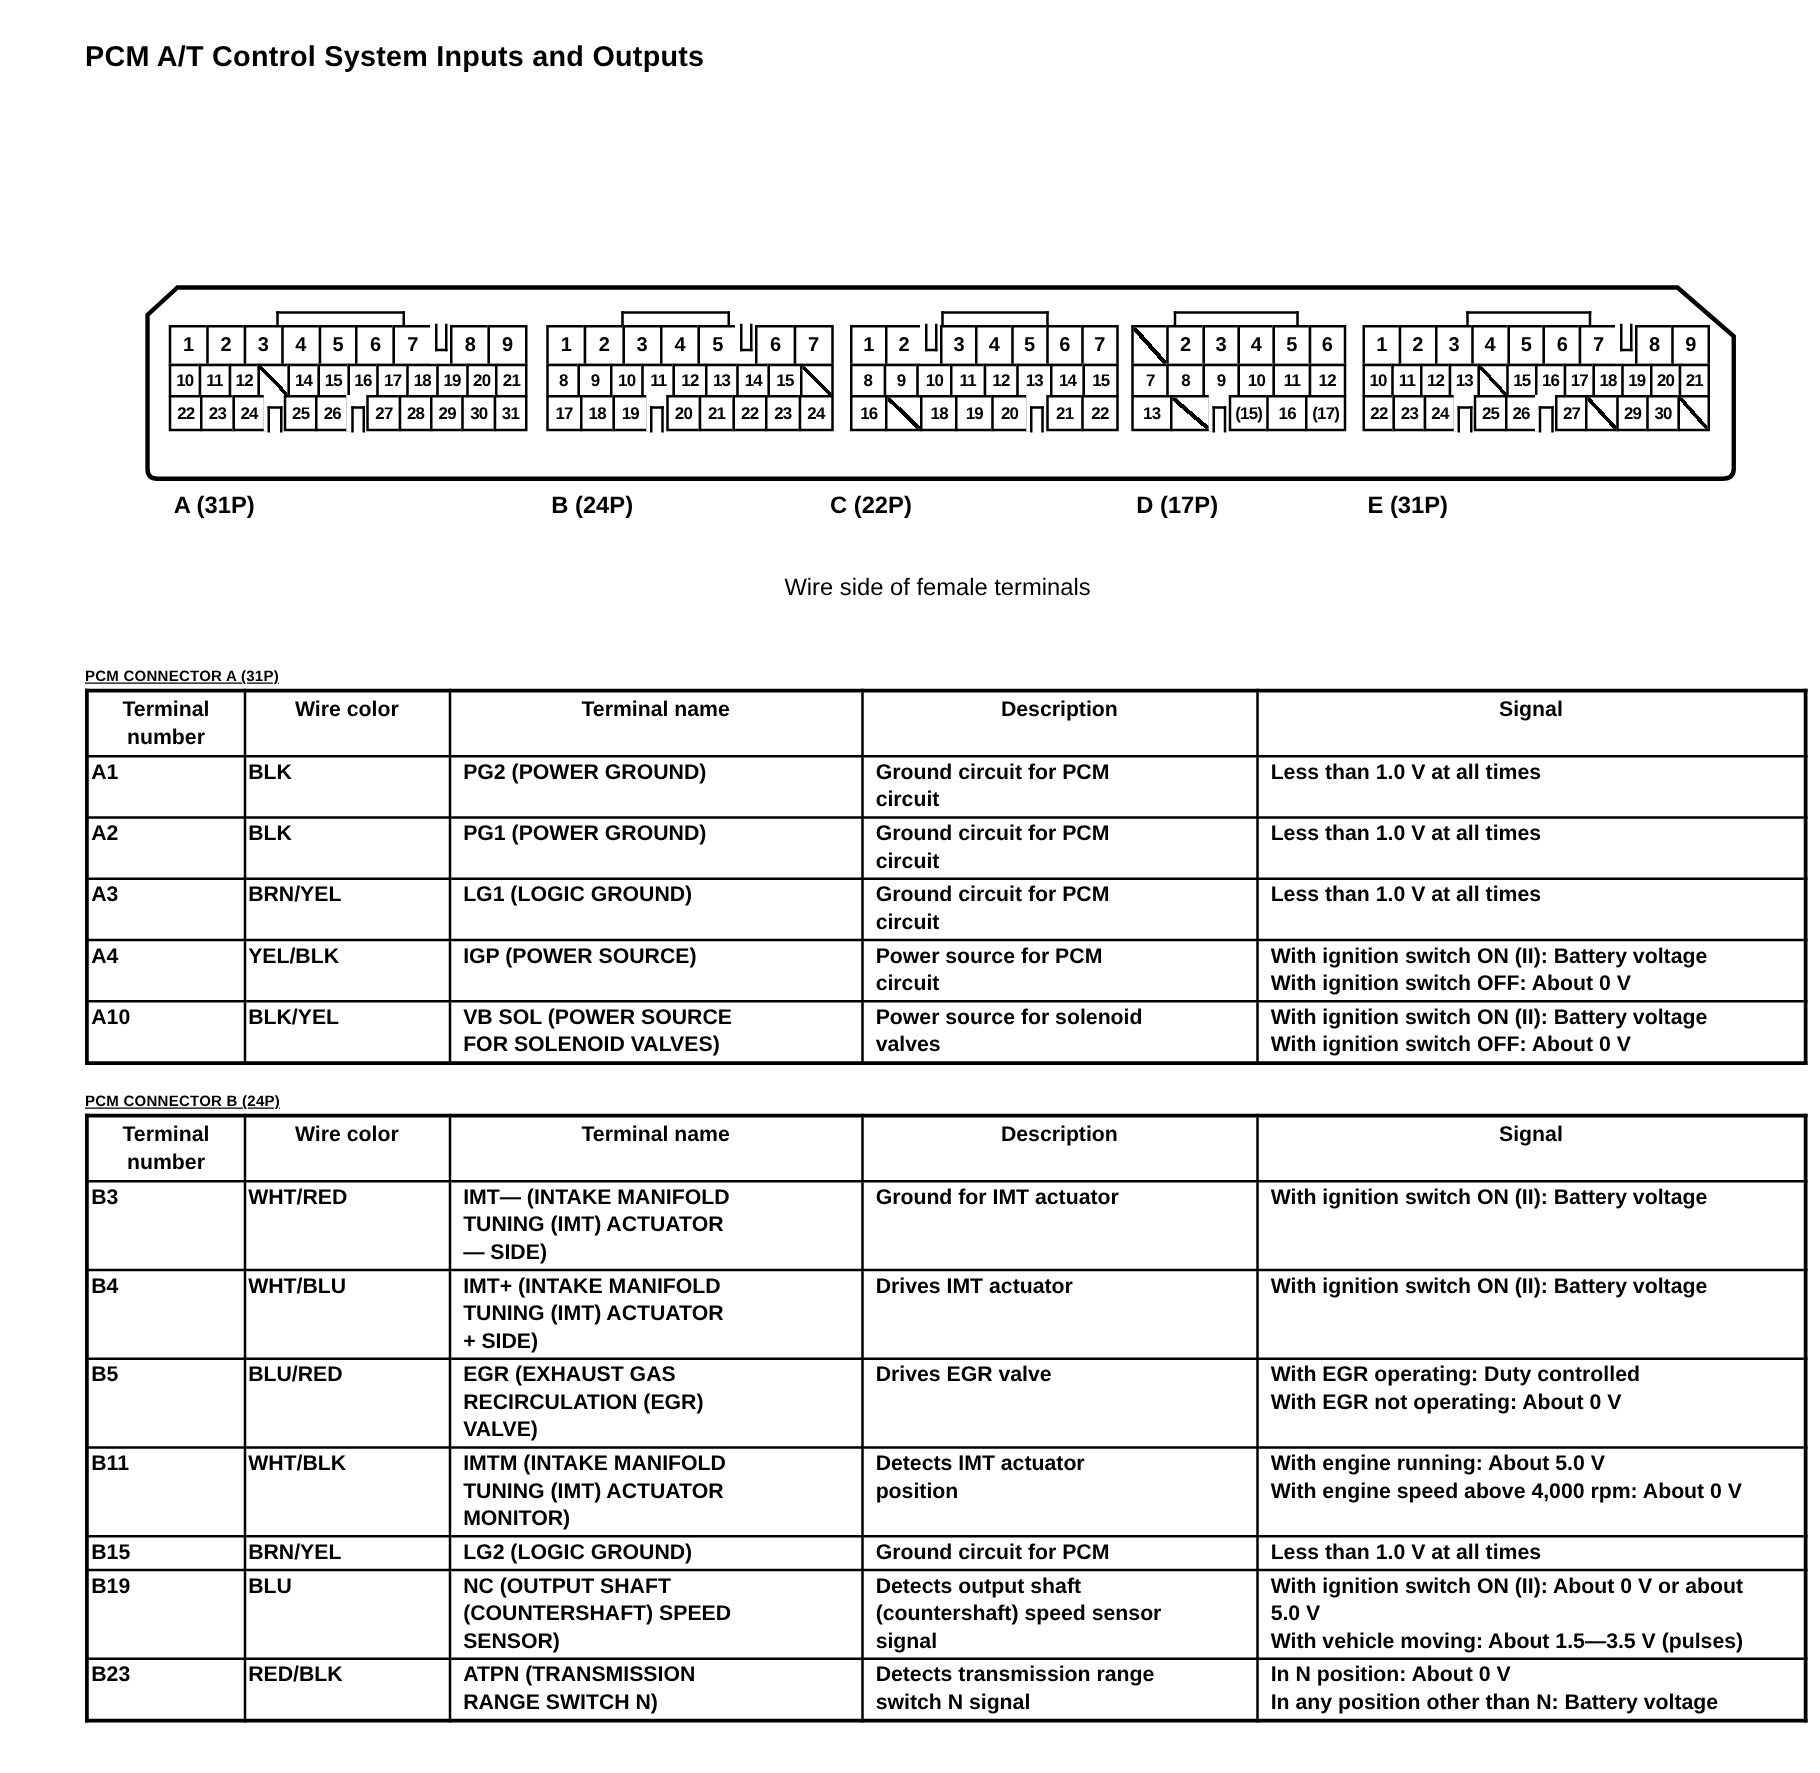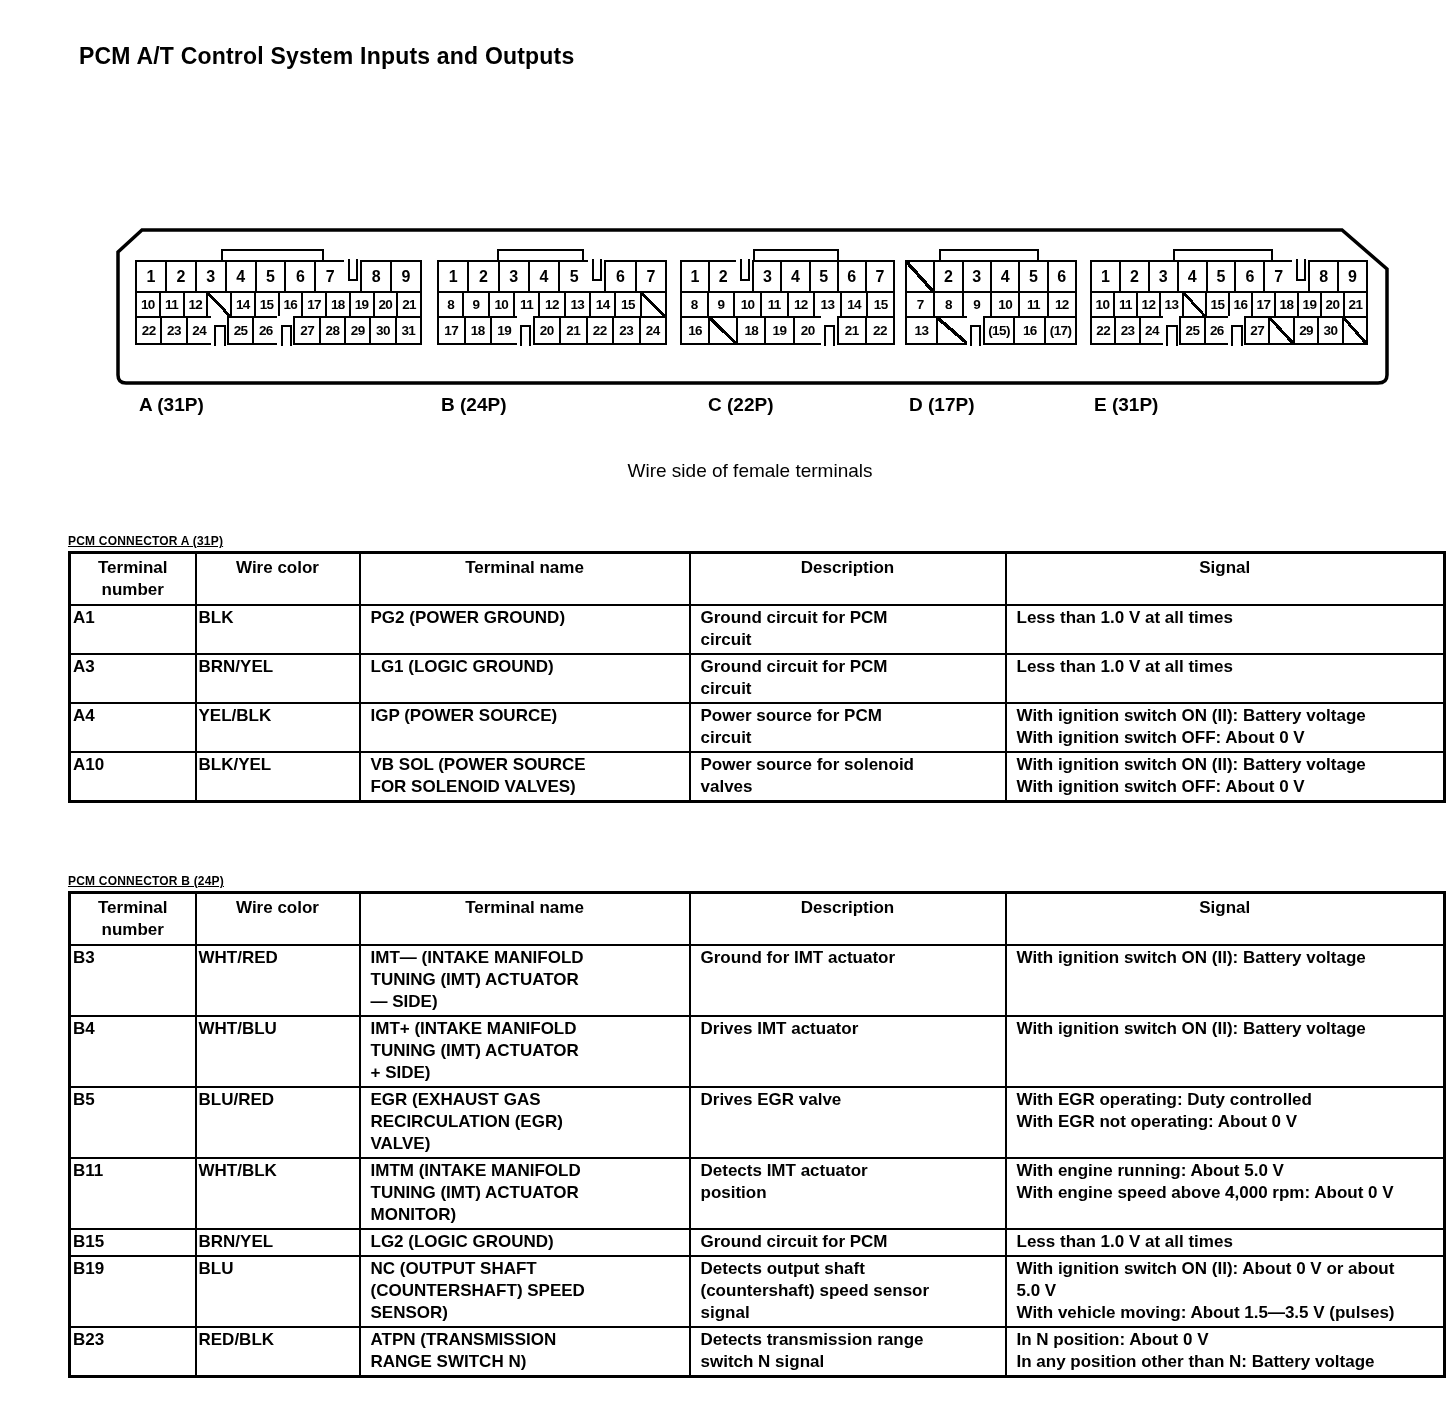--- a/index.html
+++ b/index.html
@@ -7,21 +7,21 @@
   body {
     width:1456px; height:1418px;
     font-family:"Liberation Sans", sans-serif;
     font-weight:bold; color:#000;
     position:relative; overflow:hidden;
   }
   .page { position:relative; width:1456px; height:1418px; background:#fff; }
 
   .doc-title {
     position:absolute; left:68px; top:32px;
-    font-size:23px; letter-spacing:0.2px; margin:11px;
+    font-size:23px; letter-spacing:0.2px; margin:0;
   }
   .diagram-heading {
     position:absolute; top:112px; left:0; width:1456px;
     text-align:center; font-size:19px;
   }
   .wire-caption {
     position:absolute; top:460px; left:0; width:1500px;
     text-align:center; font-size:19px; font-weight:normal;
     font-family:"Liberation Sans", sans-serif;
   }
@@ -275,21 +275,21 @@
             <div class="ccell">30</div>
             <div class="ccell slash"></div>
           </div>
         </div>
       </div>
   </div>
 
   <div id="connector-labels">
       <div class="conn-label" style="left: 139px;">A (31P)</div>
       <div class="conn-label" style="left: 441px;">B (24P)</div>
-      <div class="conn-label" style="left: 708px;">C (22P)</div>
+      <div class="conn-label" style="left: 664px;">C (22P)</div>
       <div class="conn-label" style="left: 909px;">D (17P)</div>
       <div class="conn-label" style="left: 1094px;">E (31P)</div>
     </div>
 
   <div class="wire-caption">Wire side of female terminals</div>
 
   <div class="table-block tbl0">
     <div class="tbl-title">PCM CONNECTOR A (31P)</div>
     <table class="pinout">
         <colgroup>
@@ -317,20 +317,34 @@
             </td>
             <td>
               <div>Ground circuit for PCM</div>
               <div>circuit</div>
             </td>
             <td>
               <div>Less than 1.0 V at all times</div>
             </td>
           </tr>
           <tr>
+            <td class="ctr">A2</td>
+            <td class="ctr">BLK</td>
+            <td>
+              <div>PG1 (POWER GROUND)</div>
+            </td>
+            <td>
+              <div>Ground circuit for PCM</div>
+              <div>circuit</div>
+            </td>
+            <td>
+              <div>Less than 1.0 V at all times</div>
+            </td>
+          </tr>
+          <tr>
             <td class="ctr">A3</td>
             <td class="ctr">BRN/YEL</td>
             <td>
               <div>LG1 (LOGIC GROUND)</div>
             </td>
             <td>
               <div>Ground circuit for PCM</div>
               <div>circuit</div>
             </td>
             <td>

